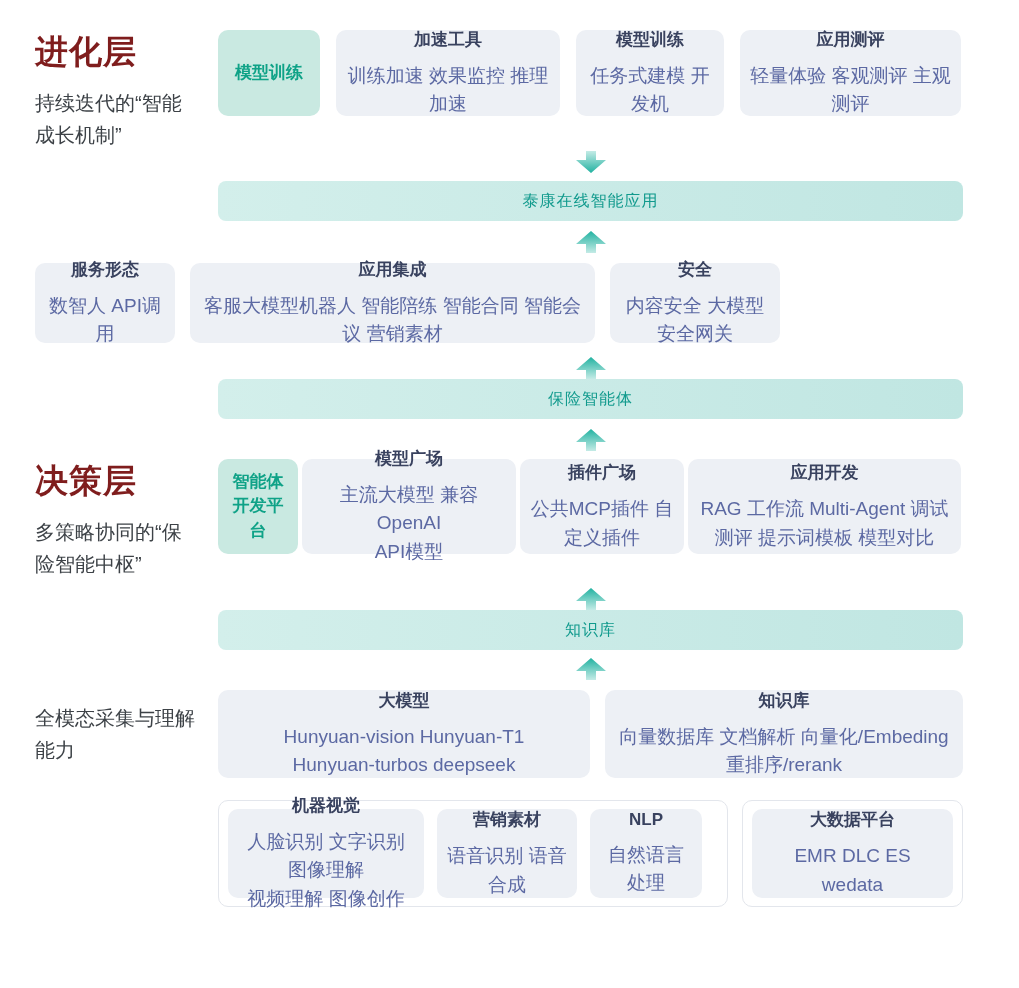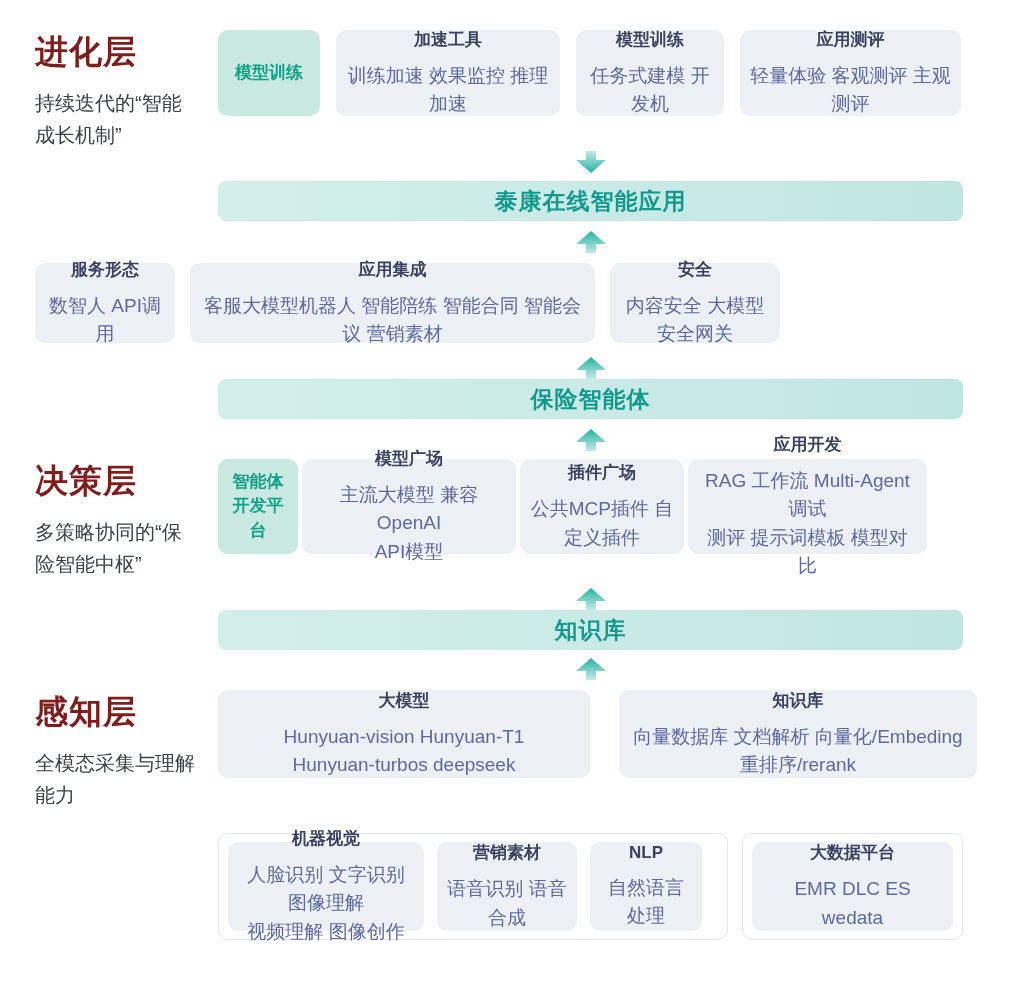--- a/index.html
+++ b/index.html
@@ -24,39 +24,39 @@
   }
   .box-title { font-size:17px; font-weight:bold; color:#39425f; }
   .box-sub { font-size:19px; color:#5c69a3; line-height:1.5; white-space:pre-line; }
   .box.green { background:#c9e9e1; }
   .green-label { font-size:17px; font-weight:bold; color:#0fa287; white-space:pre-line; line-height:1.45; }
 
   .banner {
     width:745px; height:40px; border-radius:8px;
     background:linear-gradient(90deg,#d3efeb,#c0e6e2);
     display:flex; align-items:center; justify-content:center;
-    font-size:23px; font-weight:bold; color:#119a8d; letter-spacing:1px;
+    font-size:16px; font-weight:normal; color:#119a8d; letter-spacing:1px;
   }
   .arrow-band { width:745px; display:flex; justify-content:center; }
 
   .outer {
     background:#ffffff; border:1px solid #e3e6ec; border-radius:10px;
     height:107px; padding:9px; display:flex; gap:13px; align-items:center; flex:none;
   }
   .outer .box { height:89px; }
 
   
   .mt6{margin-top:0}.mt8{margin-top:8px}.mt10{margin-top:10px}
   .mt14{margin-top:14px}.mt22{margin-top:22px}
 
   
   .r1{gap:16px;height:86px}.r1 .b0{width:102px;height:86px}.r1 .b1{width:224px;height:86px}.r1 .b2{width:148px;height:86px}.r1 .b3{width:221px;height:86px}
   .r2{gap:15px;height:80px}.r2 .b0{width:140px;height:80px}.r2 .b1{width:405px;height:80px}.r2 .b2{width:170px;height:80px}
-  .r3{gap:4px;height:95px}.r3 .b0{width:80px;height:95px}.r3 .b1{width:214px;height:95px}.r3 .b2{width:164px;height:95px}.r3 .b3{width:239px;height:95px}
-  .r4{gap:29px;height:88px}.r4 .b0{width:372px;height:88px}.r4 .b1{width:358px;height:88px}
+  .r3{gap:4px;height:95px}.r3 .b0{width:80px;height:95px}.r3 .b1{width:214px;height:95px}.r3 .b2{width:164px;height:95px}.r3 .b3{width:273px;height:95px}
+  .r4{gap:15px;height:88px}.r4 .b0{width:372px;height:88px}.r4 .b1{width:358px;height:88px}
   .r5{gap:14px}
   .gA{width:510px}.gA .b0{width:196px}.gA .b1{width:140px}.gA .b2{width:112px}
   .gB{width:221px}.gB .b0{width:201px}
   svg.flow { display:block; }
 </style>
 </head>
 <body>
 
 <div class="page">
 
@@ -213,21 +213,20 @@
       <div class="label-col"></div>
     <div class="arrow-band">
       <svg class="flow" width="30" height="22">
           <path d="M15 0 L30 13 L20 13 L20 22 L10 22 L10 13 L0 13 Z" fill="url(#gup)"></path>
         </svg>
     </div>
   </div>
 
   <div class="band mt10">
     <div class="label-col">
-      <div class="layer-title">感知层</div>
       <div class="layer-sub">全模态采集与理解
 能力</div>
     </div>
     <div class="content-col">
       <div class="row r4">
         <div class="box b0">
           <div class="box-title">大模型</div>
           <div class="box-sub">Hunyuan-vision Hunyuan-T1
 Hunyuan-turbos deepseek</div>
         </div>

